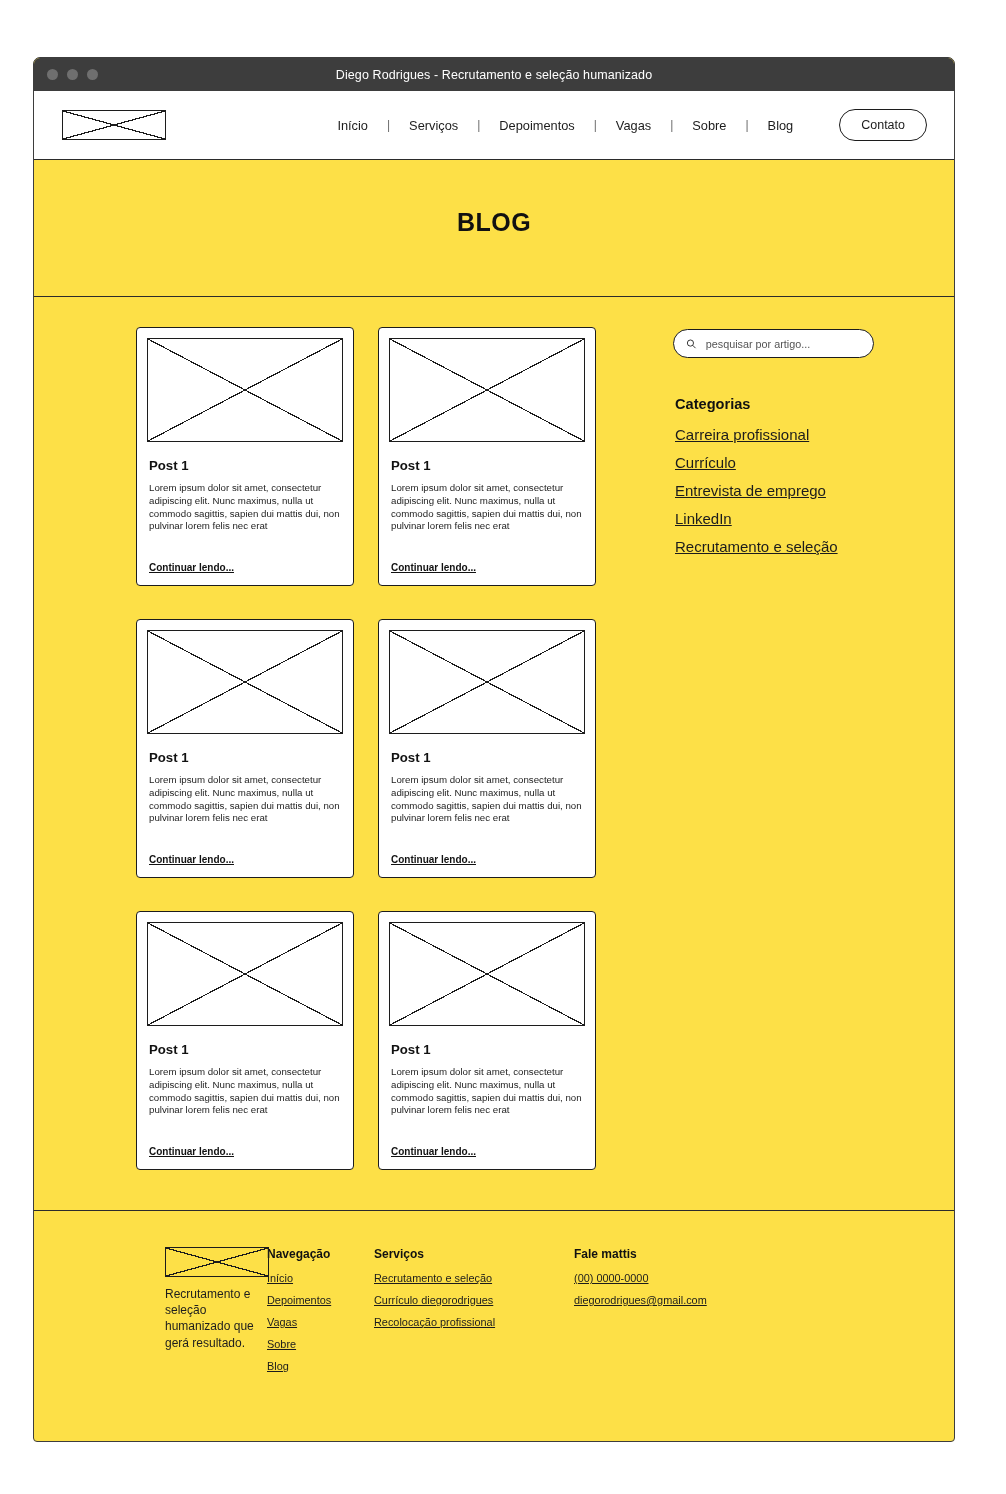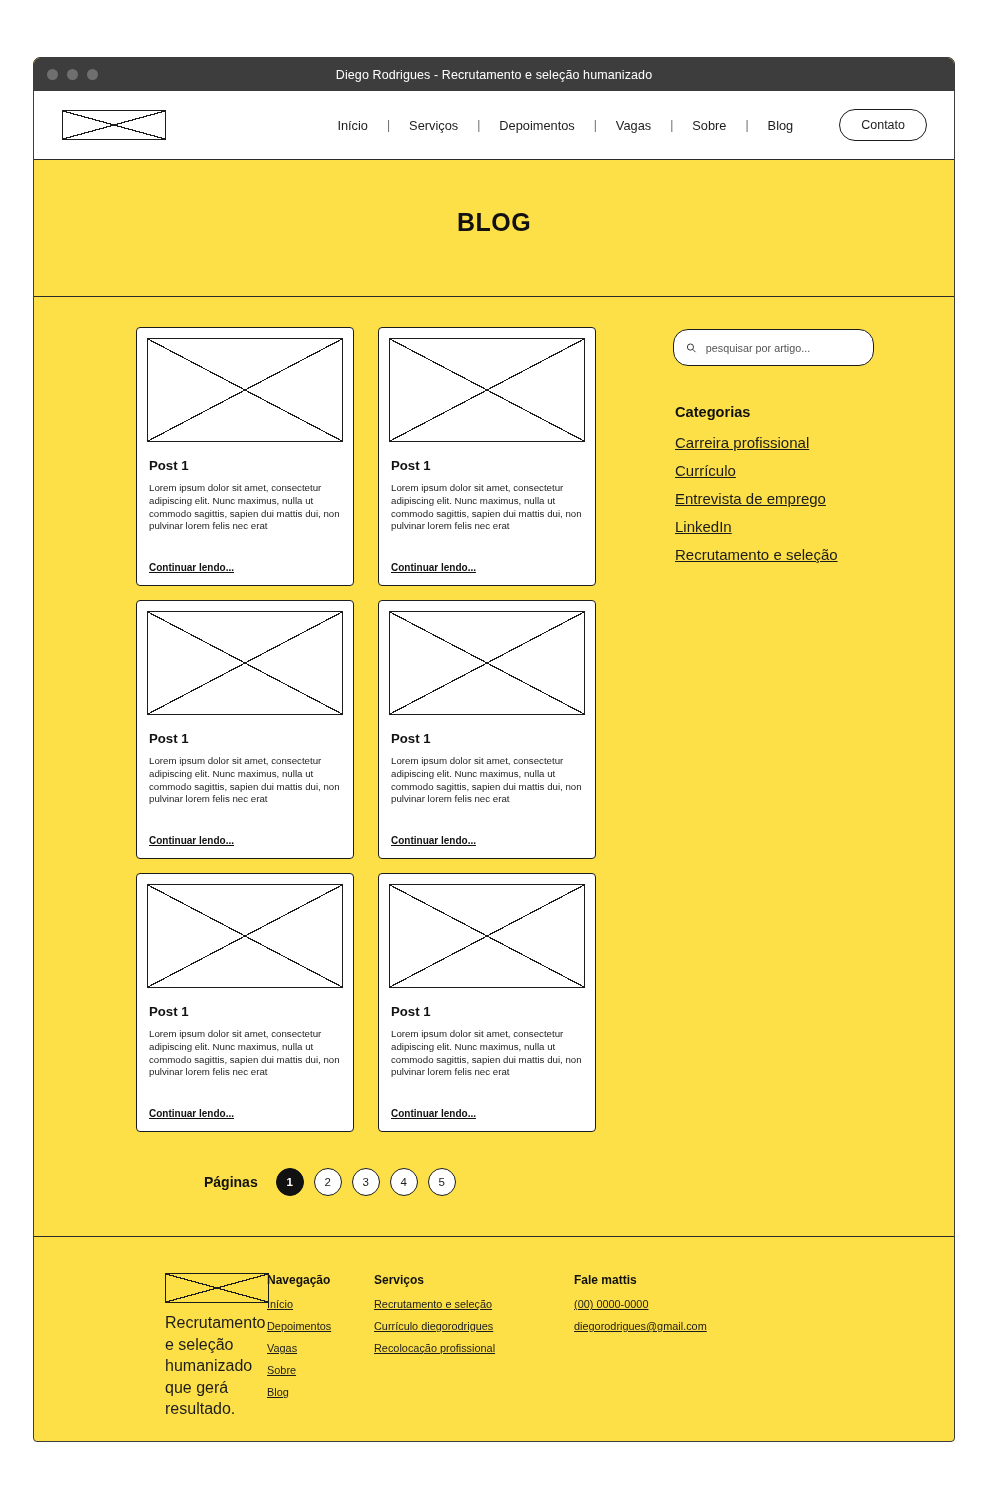--- a/index.html
+++ b/index.html
@@ -126,21 +126,21 @@
     display: flex;
     padding: 30px 28px 0 28px;
   }
   .posts-col {
     width: 570px;
     padding-left: 74px;
   }
   .post-grid {
     display: flex;
     flex-wrap: wrap;
-    gap: 14px 24px;
+    gap: 33px 24px;
   }
   .post-card {
     width: 218px;
     border: 1.4px solid #1c1c1c;
     border-radius: 4px;
     padding: 10px 10px 12px 10px;
     background: #fff;
     display: flex;
     flex-direction: column;
   }
@@ -170,21 +170,21 @@
     margin: 18px 0 0 2px;
   }
   
   .sidebar {
     padding-left: 41px;
     padding-top: 2px;
     width: 250px;
   }
   .search-box {
     width: 201px;
-    height: 37px;
+    height: 29px;
     border: 1.3px solid #1c1c1c;
     border-radius: 15px;
     display: flex;
     align-items: center;
     padding: 0 12px;
     gap: 7px;
     background: #fff;
   }
   .search-input {
     border: none;
@@ -245,21 +245,21 @@
     padding: 36px 28px 30px 28px;
     display: flex;
   }
   .footer-brand { width: 205px; padding-left: 103px; }
   .footer-logo {
     width: 104px; height: 30px;
     border: 1px solid #1c1c1c;
     position: relative;
   }
   .footer-tag {
-    font-size: 16px;
+    font-size: 12px;
     line-height: 1.35;
     color: #1d1d1d;
     margin-top: 9px;
   }
   .footer-col { padding-right: 18px; }
   .footer-col.nav-col  { width: 107px; }
   .footer-col.serv-col { width: 200px; }
   .footer-col.fale-col { width: 138px; }
   .footer-h {
     font-size: 12px;
@@ -379,28 +379,20 @@
 
         <div class="sidebar-title">Categorias</div>
         <a class="cat-link" href="#">Carreira profissional</a>
         <a class="cat-link" href="#">Currículo</a>
         <a class="cat-link" href="#">Entrevista de emprego</a>
         <a class="cat-link" href="#">LinkedIn</a>
         <a class="cat-link" href="#">Recrutamento e seleção</a>
       </div>
     </div>
 
-    <div class="pagination">
-      <span class="pagination-label">Páginas</span>
-      <span class="page-btn active">1</span>
-      <span class="page-btn">2</span>
-      <span class="page-btn">3</span>
-      <span class="page-btn">4</span>
-      <span class="page-btn">5</span>
-    </div>
 
     <div class="footer">
       <div class="footer-brand">
         <div class="footer-logo xbox"></div>
         <div class="footer-tag">Recrutamento e seleção humanizado que gerá resultado.</div>
       </div>
 
       <div class="footer-col nav-col">
         <div class="footer-h">Navegação</div>
         <a class="footer-link" href="#">Início</a>

